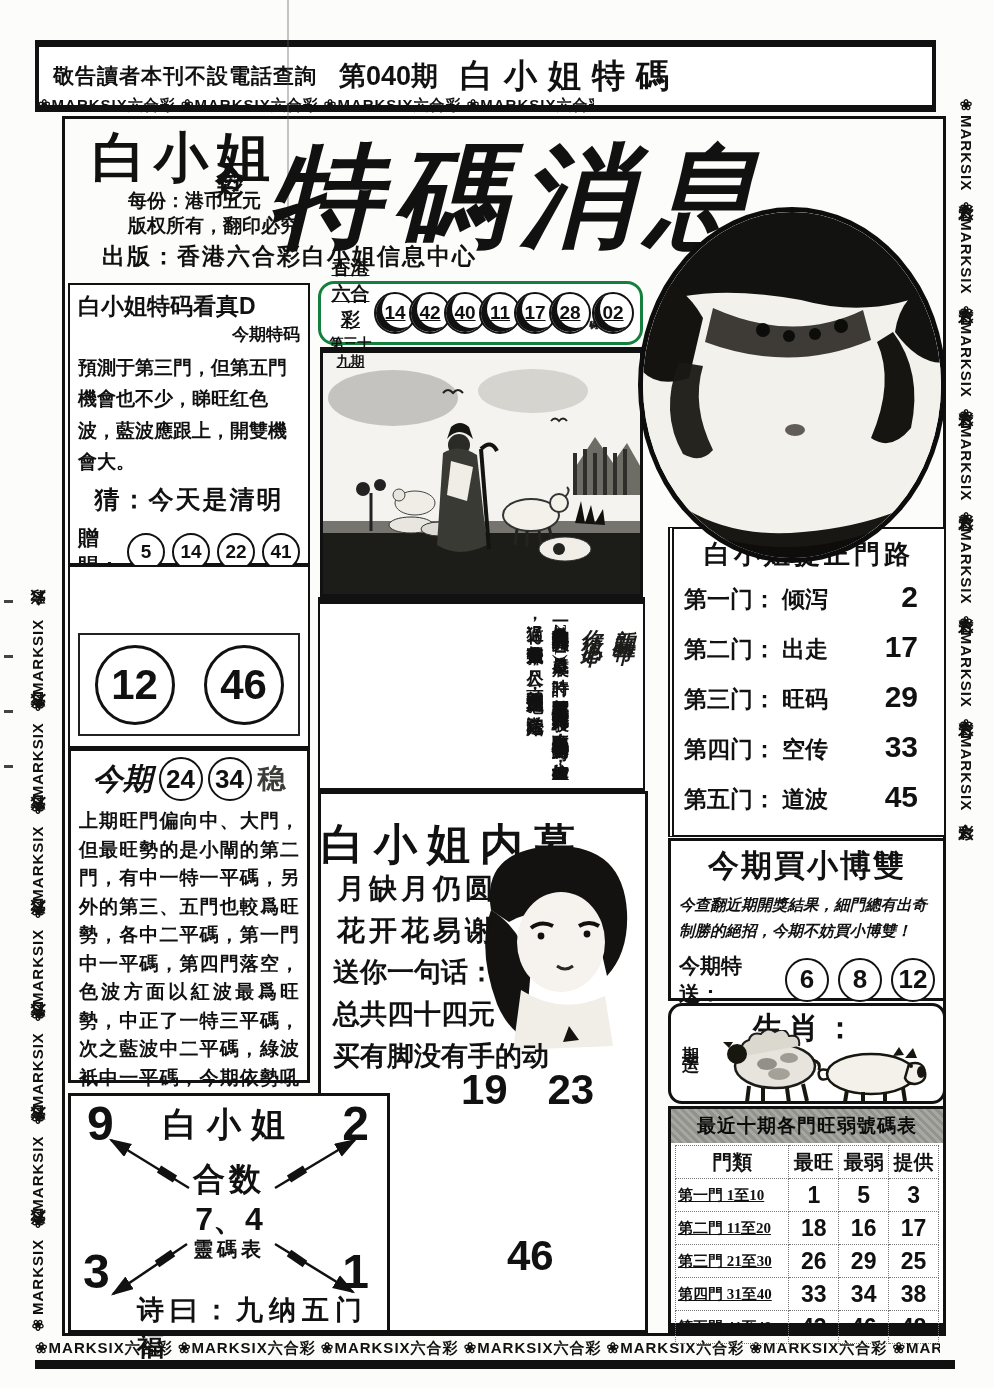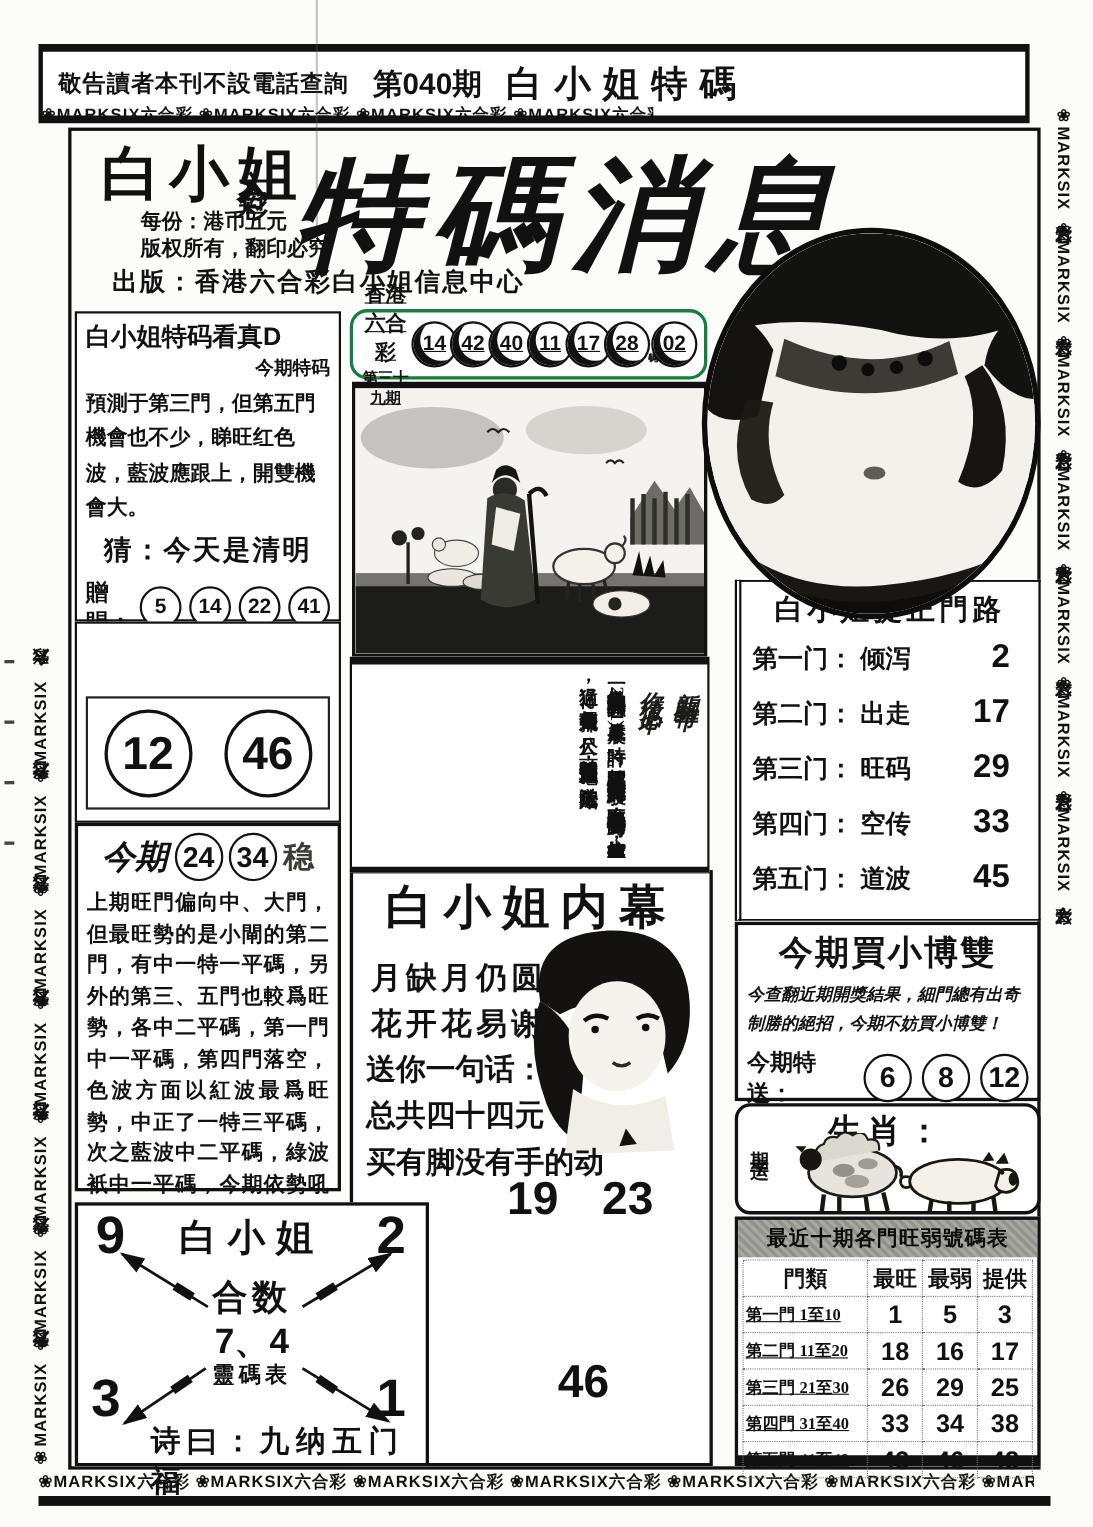--- a/index.html
+++ b/index.html
@@ -79,21 +79,21 @@
   .steady-prefix{font:italic 900 30px "Liberation Serif",serif;}
   .steady-suffix{font:700 28px "Liberation Serif",serif;color:#3c3c38;}
   .steady-body{font:600 19px "Liberation Serif",serif;line-height:1.5;margin-top:6px;text-align:justify;}
   
   .news{left:318px;top:597px;width:327px;height:196px;border:2px solid #111;border-top-width:7px;border-bottom-width:5px;
         background:#fff;display:flex;flex-direction:row;padding:8px 6px;gap:4px;z-index:2;}
   .news-article{flex:1;writing-mode:vertical-rl;font:700 17px "Liberation Serif",serif;line-height:1.5;letter-spacing:1px;overflow:hidden;}
   .hand-col{writing-mode:vertical-rl;font:italic 700 21px "Liberation Serif",serif;width:28px;letter-spacing:6px;color:#1c1c1a;}
   
   .insider{left:318px;top:791px;width:330px;height:542px;border:3px solid #111;background:#fff;z-index:1;}
-  .ins-title{font:900 43px "Liberation Sans",sans-serif;letter-spacing:10px;text-align:center;margin-top:2px;}
+  .ins-title{font:900 43px "Liberation Sans",sans-serif;letter-spacing:10px;text-align:left;margin-top:22px;}
   .ins-poem1{position:absolute;left:16px;top:76px;font:900 28px "Liberation Serif",serif;letter-spacing:4px;z-index:2;}
   .ins-poem2{position:absolute;left:16px;top:118px;font:900 28px "Liberation Serif",serif;letter-spacing:4px;z-index:2;}
   .ins-line1{position:absolute;left:12px;top:160px;font:900 27px "Liberation Sans",sans-serif;z-index:2;}
   .ins-line2{position:absolute;left:12px;top:202px;font:900 27px "Liberation Sans",sans-serif;z-index:2;}
   .ins-line3{position:absolute;left:12px;top:244px;font:900 27px "Liberation Sans",sans-serif;z-index:2;}
   .ins-face{position:absolute;left:140px;top:46px;width:185px;height:215px;z-index:1;}
   .ins-nums{position:absolute;left:140px;top:272px;font:700 42px "Liberation Sans",sans-serif;word-spacing:28px;z-index:2;}
   .ins-big{position:absolute;left:186px;top:438px;font:700 42px "Liberation Sans",sans-serif;z-index:2;}
   
   .smallbet{left:668px;top:838px;width:278px;height:163px;border:3px solid #111;background:#fff;padding:4px 8px;}

